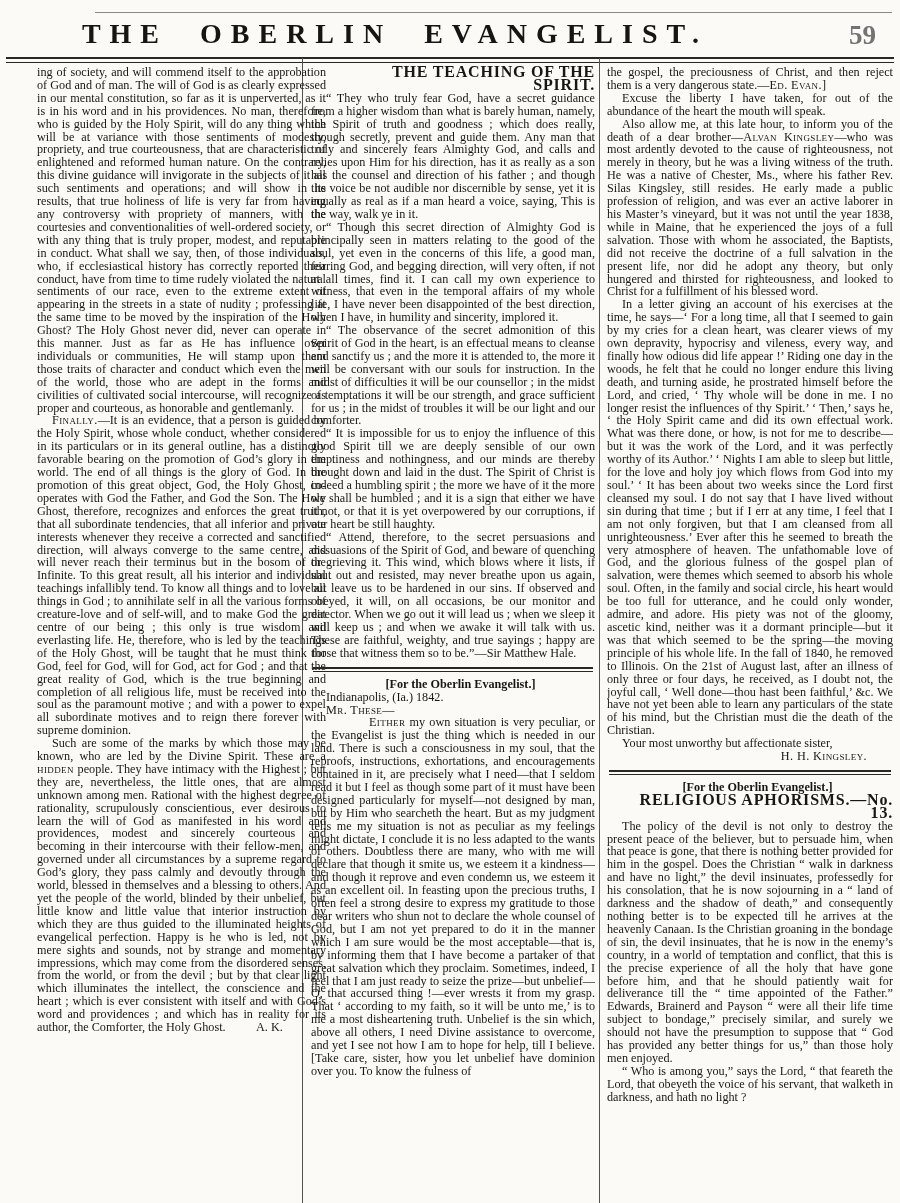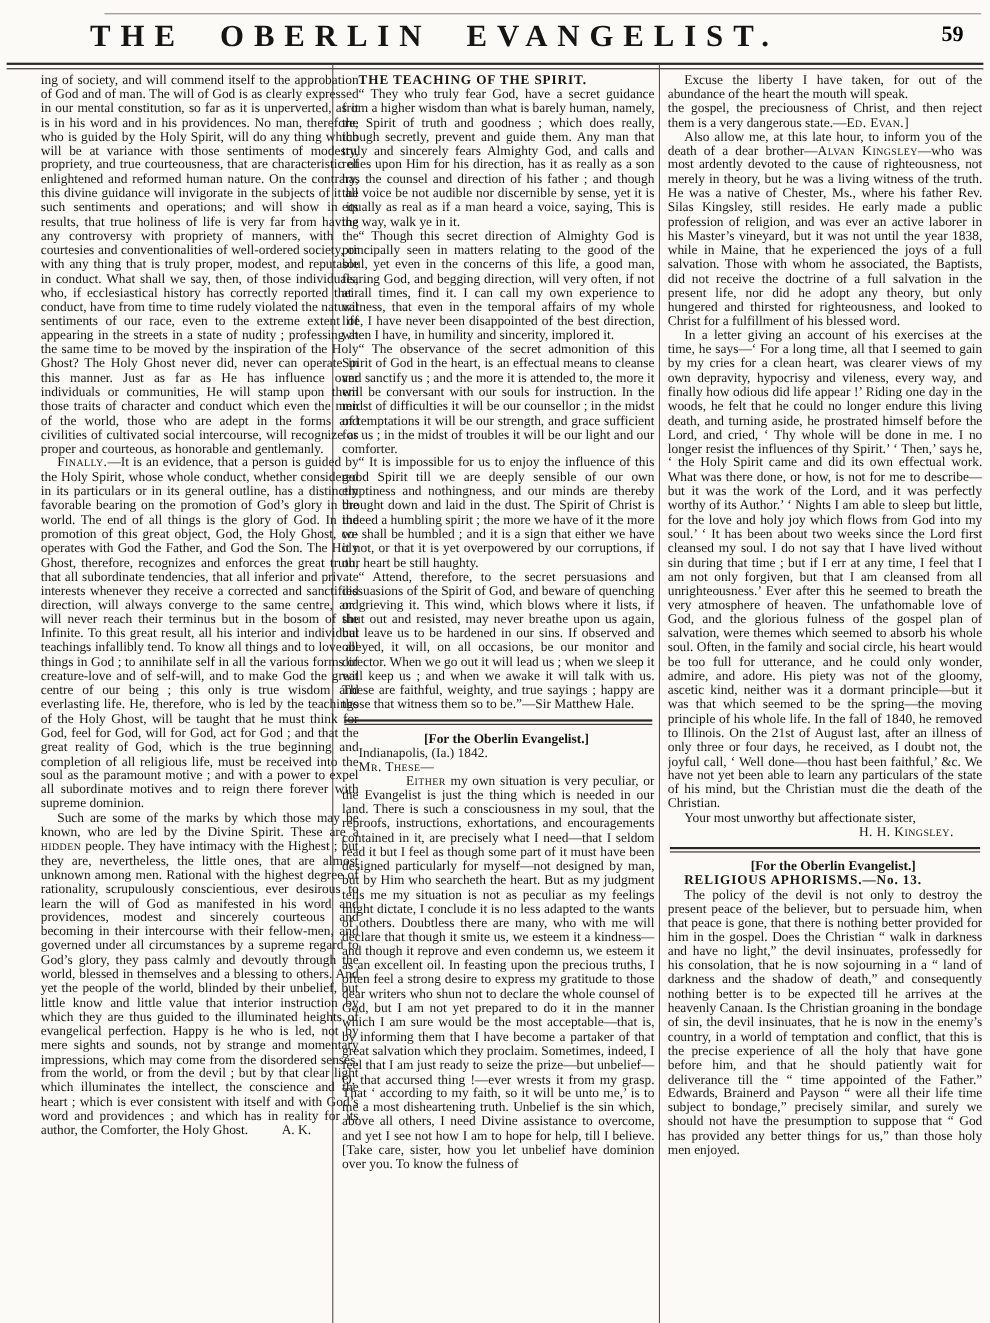--- a/index.html
+++ b/index.html
@@ -11,21 +11,21 @@
   }
   
   .topline{position:absolute;left:95px;top:12px;width:797px;height:0;border-top:1.5px solid #8f8a80;}
   .masthead{position:absolute;left:0;top:16px;width:900px;height:38px;}
   .masthead-title{
     position:absolute;left:0;right:110px;top:2px;text-align:center;
     font-size:28px;font-weight:bold;letter-spacing:9px;word-spacing:16px;
     color:#171513;
   }
   .page-number{
-    position:absolute;right:24px;top:4px;font-size:20px;font-weight:bold;color:#000000;
+    position:absolute;right:24px;top:4px;font-size:27px;font-weight:bold;color:#737373;
   }
   .masthead-rule{
     position:absolute;left:6px;top:57px;width:888px;height:3px;
     border-top:2.5px solid #2a2622;border-bottom:1px solid #2a2622;
   }
   
   .col{
     position:absolute;top:66px;height:1130px;overflow:hidden;
     font-size:12.2px;line-height:12.9px;text-align:justify;
   }
@@ -36,22 +36,22 @@
   #vrule1{left:302px;}
   #vrule2{left:599px;}
   
   p.para{margin:0;text-indent:15px;}
   p.para.noindent{text-indent:0;}
   p.para.bigindent{text-indent:58px;}
   p.para.right{text-align:right;text-indent:0;padding-right:26px;font-family:Liberation Serif, serif;}
   .it{}
   .sc{font-variant:small-caps;letter-spacing:.4px;}
   .article-heading{
-    margin:1px 0 4px 0;text-align:left;font-weight:bold;
-    font-size:12px;letter-spacing:.8px;text-indent:0;
+    margin:1px 0 4px 0;text-align:right;font-weight:bold;
+    font-size:16px;letter-spacing:.8px;text-indent:0;
   }
   .credit-line{text-align:center;margin:3px 0 0 0;text-indent:0;font-weight:bold;}
   .dateline{text-align:left;padding-right:42px;margin:1px 0 0 0;text-indent:0;}
   .salutation{margin:1px 0 0 0;text-indent:6px;}
   .rule2{
     height:2px;border-top:2px solid #2a2622;border-bottom:1px solid #2a2622;
     margin:7px 2px 6px 2px;
   }
 </style>
 </head>
@@ -91,26 +91,27 @@
   <div>
       <p class="para salutation"><span class="sc">Mr. These</span>—</p>
     </div>
   <div>
       <p class="para bigindent"><span class="sc">Either</span> my own situation is very peculiar, or the Evangelist is <span class="it">just the thing</span> which is needed in our land.  There is such a consciousness in my soul, that the reproofs, instructions, exhortations, and encouragements contained in it, are <span class="it">precisely</span> what I need—that I seldom read it but I feel as though some part of it must have been designed particularly for myself—not designed by man, but by Him who searcheth the heart.  But as my judgment tells me my situation is not as peculiar as my feelings might dictate, I conclude it is no less adapted to the wants of others.  Doubtless there are many, who with me will declare that though it <span class="it">smite us</span>, we esteem it a <span class="it">kindness</span>—and though it reprove and even <span class="it">condemn</span> us, we esteem it as an <span class="it">excellent oil</span>.  In feasting upon the precious truths, I often feel a strong desire to express my gratitude to those dear writers who shun not to declare the whole counsel of God, but I am not yet prepared to do it in the manner which I am sure would be the most acceptable—that is, by informing them that I have become a partaker of that great salvation which they proclaim.  Sometimes, indeed, I feel that I am just ready to seize the prize—but <span class="it">unbelief</span>—<span class="it">O, that accursed thing !</span>—ever wrests it from my grasp.  That ‘ according to my faith, so it will be unto me,’ is to me a most disheartening truth.  Unbelief is the sin which, above all others, I need Divine assistance to overcome, and yet I see not how I am to hope for help, till I believe.   [Take care, sister, how you let <span class="it">unbelief</span> have dominion over you.  To know the fulness of</p>
     </div>
 </div>
 
 <div class="col" id="col3">
   <div>
+      <p class="para noindent">the gospel, the preciousness of Christ, and then reject them is a very dangerous state.—<span class="sc">Ed. Evan.</span>]</p>
       <p class="para ">Excuse the liberty I have taken, for out of the abundance of the heart the mouth will speak.</p>
-      <p class="para noindent">the gospel, the preciousness of Christ, and then reject them is a very dangerous state.—<span class="sc">Ed. Evan.</span>]</p>
       <p class="para ">Also allow me, at this late hour, to inform you of the death of a dear brother—<span class="sc">Alvan Kingsley</span>—who was most ardently devoted to the cause of righteousness, not merely in theory, but he was a living witness of the truth.  He was a native of Chester, Ms., where his father Rev. Silas Kingsley, still resides.  He early made a public profession of religion, and was ever an active laborer in his Master’s vineyard, but it was not until the year 1838, while in Maine, that he experienced the joys of a <span class="it">full salvation</span>.  Those with whom he associated, the Baptists, did not receive the doctrine of a full salvation in the present life, nor did he adopt any theory, but only hungered and thirsted for righteousness, and looked to Christ for a fulfillment of his blessed word.</p>
       <p class="para ">In a letter giving an account of his exercises at the time, he says—‘ For a long time, all that I seemed to gain by my cries for a clean heart, was clearer views of my own depravity, hypocrisy and vileness, every way, and finally <span class="it">how odious did life appear !’</span>  Riding one day in the woods, he felt that he could no longer endure this living death, and turning aside, he prostrated himself before the Lord, and cried, ‘ <span class="it">Thy whole will be done in me.</span>  I no longer resist the influences of thy Spirit.’  ‘ Then,’ says he, ‘ the Holy Spirit came and did its own effectual work.  What was there done, or how, is not for me to describe—but it was the work of the Lord, and it was perfectly worthy of its Author.’ ‘ Nights I am able to sleep but little, for the love and holy joy which flows from God into my soul.’ ‘ It has been about two weeks since the Lord first cleansed my soul.   I do not say that I have lived without sin during that time ; but if I err at any time, I feel that I am not only forgiven, but that I am cleansed from all unrighteousness.’  Ever after this he seemed to breath the very atmosphere of heaven.  The unfathomable love of God, and the glorious fulness of the gospel plan of salvation, were themes which seemed to absorb his whole soul.   Often, in the family and social circle, his heart would be too full for utterance, and he could only wonder, admire, and adore.   His piety was not of the gloomy, ascetic kind, neither was it a dormant principle—but it was that which seemed to be the <span class="it">spring</span>—the <span class="it">moving principle</span> of his whole life.  In the fall of 1840, he removed to Illinois.  On the 21st of August last, after an illness of only three or four days, he received, as I doubt not, the joyful call, ‘ Well done—thou hast been faithful,’ &amp;c.   We have not yet been able to learn any particulars of the state of his mind, but the Christian must die the death of the Christian.</p>
       <p class="para ">Your most unworthy but affectionate sister,</p>
       <p class="para right"><span class="sc">H. H. Kingsley.</span></p>
     </div>
   <div class="rule2"></div>
   <p class="para credit-line">[For the Oberlin Evangelist.]</p>
   <p class="para article-heading">RELIGIOUS APHORISMS.—No. 13.</p>
   <div>
       <p class="para ">The policy of the devil is not only to destroy the present peace of the believer, but to persuade him, when that peace is gone, that there is nothing better provided for him in the gospel.  Does the Christian “ walk in darkness and have no light,” the devil insinuates, professedly for his consolation, that he is now sojourning in a “ land of darkness and the shadow of death,” and consequently nothing better is to be expected till he arrives at the heavenly Canaan.  Is the Christian groaning in the bondage of sin, the devil insinuates, that he is now in the enemy’s country, in a world of temptation and conflict, that this is the precise experience of all the holy that have gone before him, and that he should patiently wait for deliverance till the “ time appointed of the Father.”   Edwards, Brainerd and Payson “ were all their life time subject to bondage,” precisely similar, and surely we should not have the presumption to suppose that “ God has provided any better things for us,” than those holy men enjoyed.</p>
+      <p class="para ">“ Who is among you,” says the Lord, “ that feareth the Lord, that obeyeth the voice of his servant, that walketh in darkness, and hath no light ?</p>
     </div>
 </div>
 
 </body></html>

